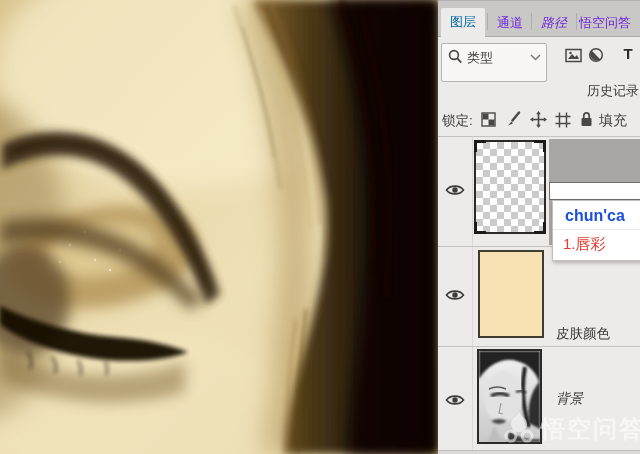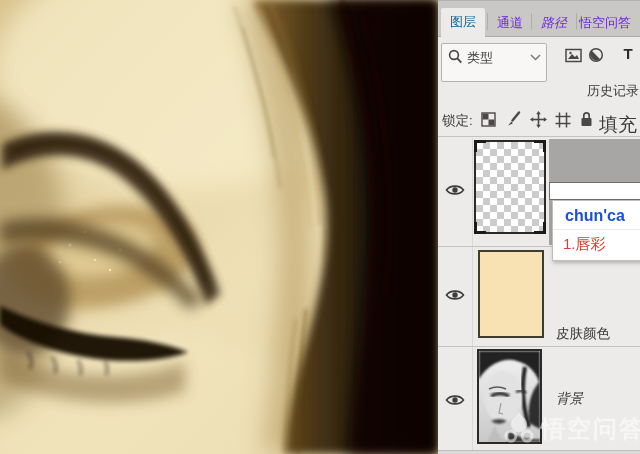--- a/index.html
+++ b/index.html
@@ -226,21 +226,21 @@
             <line x1="0.5" y1="11.5" x2="15.5" y2="11.5"></line>
         </g>
       </svg>
     </div>
     <div class="abs ibtn" style="left:140px;top:110px;width:16px;height:18px;">
       <svg class="icon" width="13" height="16" viewBox="0 0 13 16">
         <rect x="1.5" y="7" width="10" height="8" rx="1" fill="#4a4846"></rect>
         <path d="M3.8,7 V4.6 a2.7,2.7 0 0 1 5.4,0 V7" fill="none" stroke="#4a4846" stroke-width="1.7"></path>
       </svg>
     </div>
-    <span class="abs lbl clip" style="left:161px;top:112px;width:41px;font-size:19px;">填充</span>
+    <span class="abs lbl clip" style="left:161px;top:112px;width:41px;font-size:14px;">填充</span>
 
     <div class="abs sep-h" style="top:136px;"></div>
     <div class="abs eyecol-line"></div>
 
     <div class="abs grayarea"></div>
     <div class="abs ibtn" style="left:6px;top:181px;width:22px;height:17px;">
       <svg class="icon" width="20" height="14" viewBox="0 0 20 14">
         <path d="M1.5,7 C5,1.8 15,1.8 18.5,7 C15,12.2 5,12.2 1.5,7 Z" fill="none" stroke="#3f3d3b" stroke-width="1.6"></path>
         <circle cx="10" cy="7" r="2.7" fill="#3f3d3b"></circle>
       </svg>

